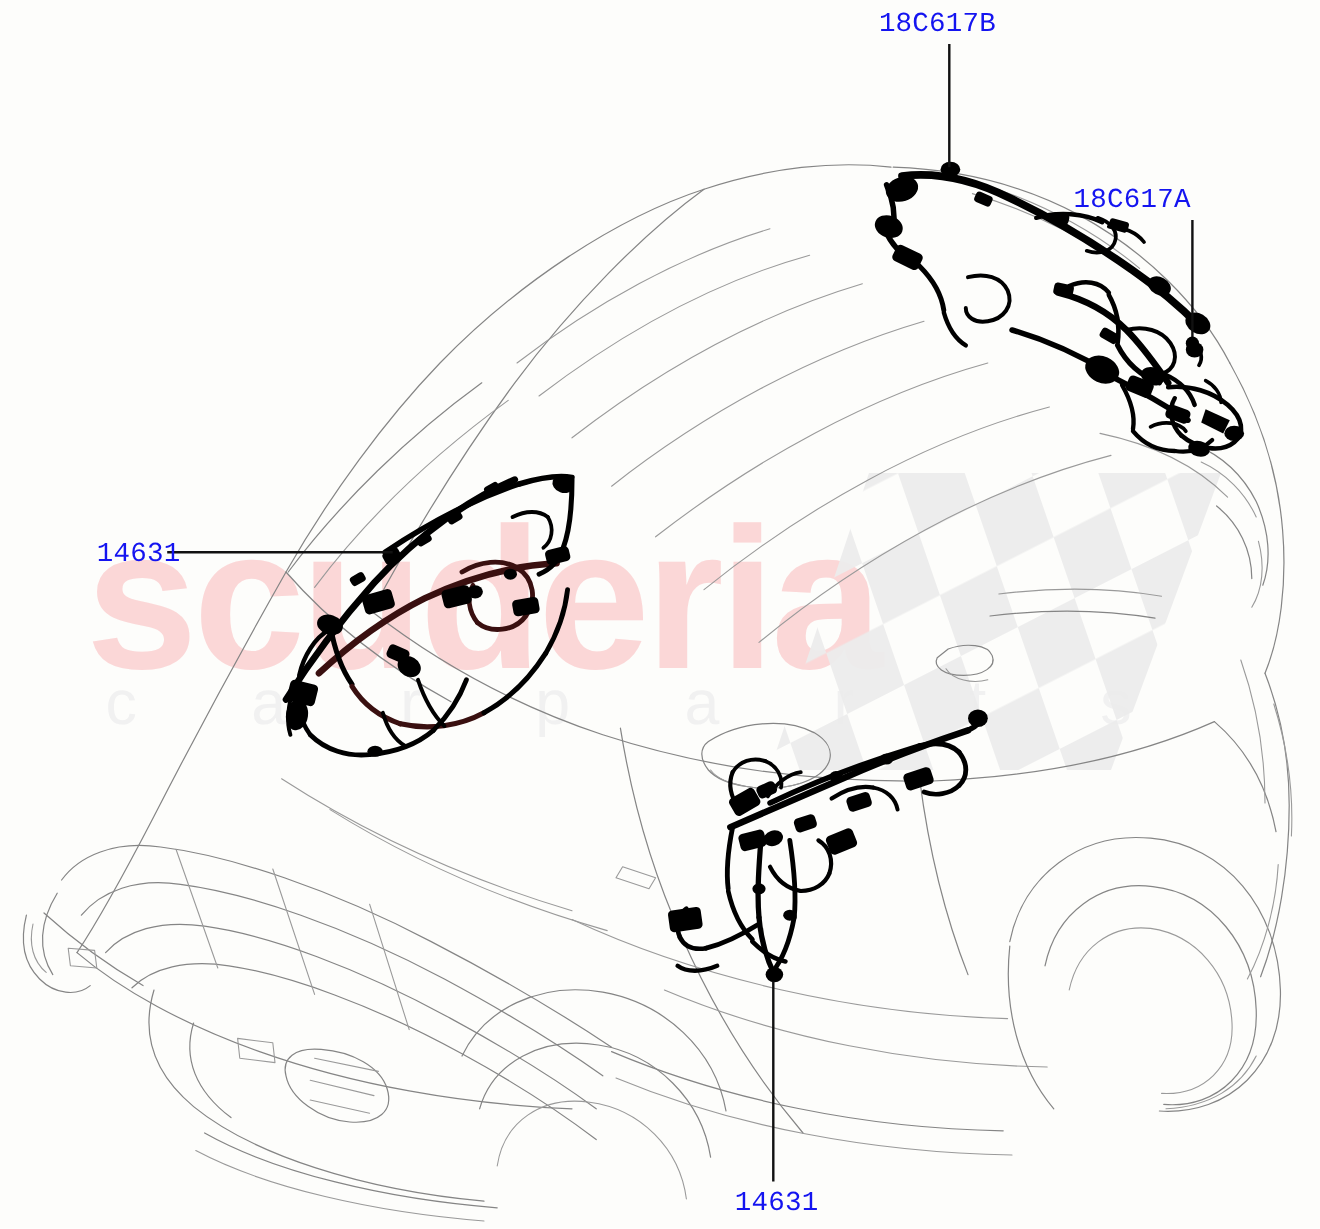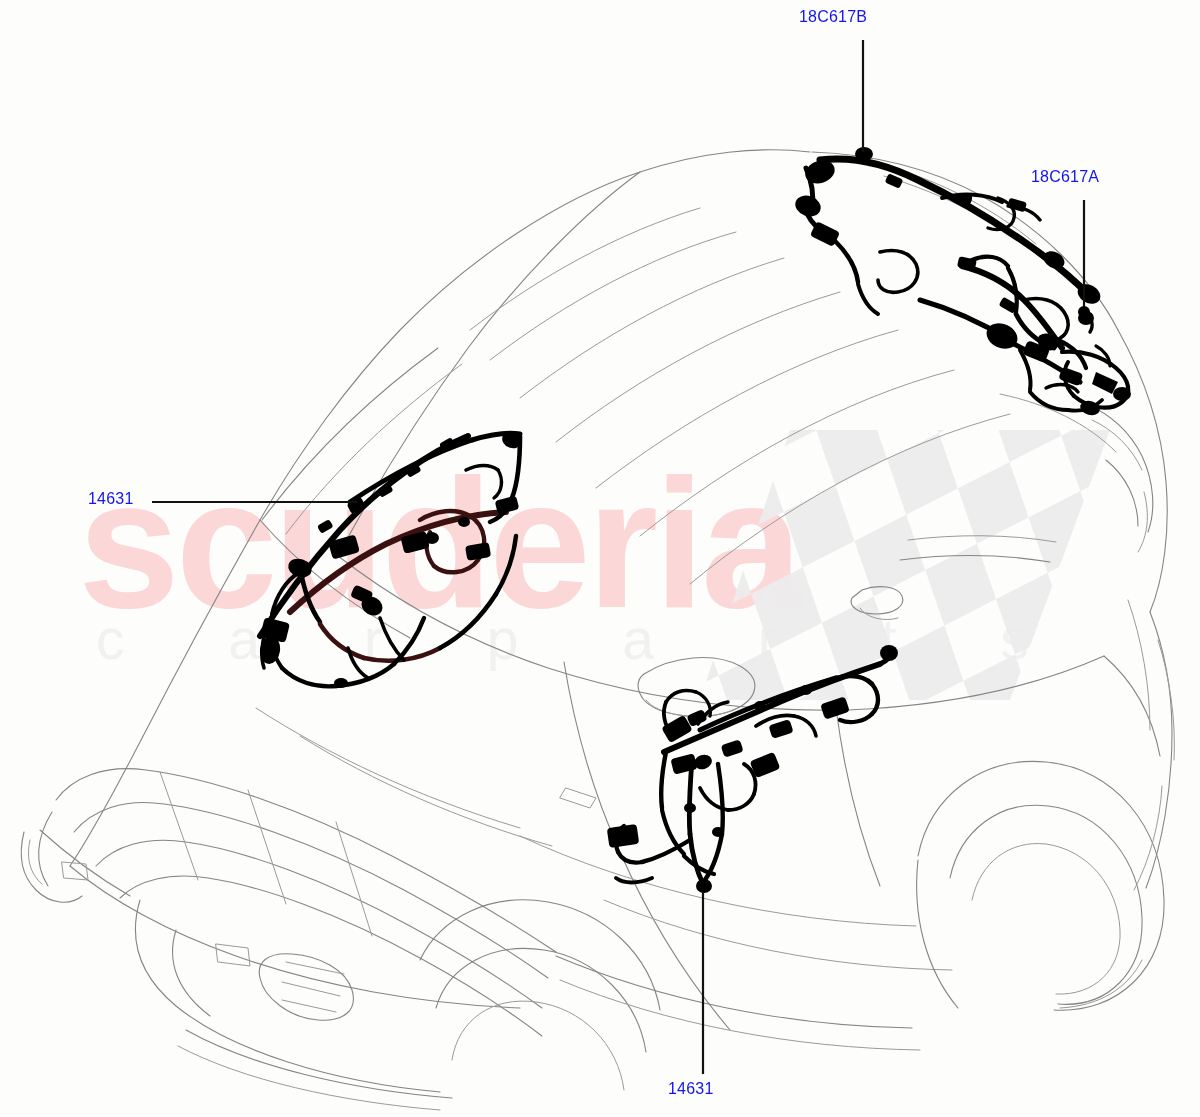--- a/index.html
+++ b/index.html
@@ -20,29 +20,29 @@
     position: absolute;
     top: 0;
     left: 0;
     width: 1200px;
     height: 1117px;
     display: block;
   }
   .callout {
     position: absolute;
     color: #1414f0;
-    font-family: Liberation Sans, sans-serif;
-    font-size: 16px;
+    font-family: Liberation Mono, monospace;
+    font-size: 25px;
     font-weight: 400;
     letter-spacing: 0.2px;
     white-space: nowrap;
     line-height: 1;
   }
   #callout-18c617b { left: 799px; top: 9px; }
-  #callout-18c617a { left: 1031px; top: 169px; }
+  #callout-18c617a { left: 976px; top: 169px; }
   #callout-14631-left { left: 88px; top: 491px; }
   #callout-14631-bottom { left: 668px; top: 1081px; }
 
   .wm-word {
     position: absolute;
     font-family: "Liberation Sans", sans-serif;
     font-weight: 700;
     white-space: nowrap;
     user-select: none;
     pointer-events: none;

